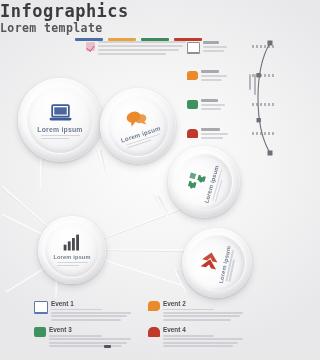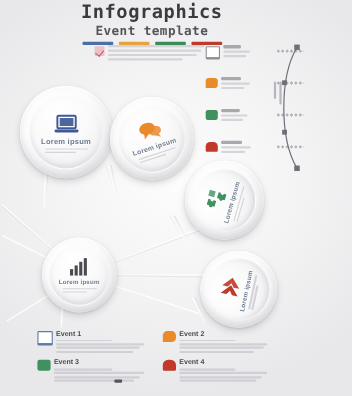--- a/index.html
+++ b/index.html
@@ -6,21 +6,21 @@
   body{
     width:276px;height:360px;overflow:hidden;
     font-family:"Liberation Sans",sans-serif;
     background:
       radial-gradient(ellipse 70% 55% at 50% 45%, #fdfdfd 0%, #f4f4f5 48%, #e8e8ea 100%);
     position:relative;
   }
   #stage{position:absolute;inset:0;}
 
   
-  .header{position:absolute;left:0;top:2px;width:276px;text-align:center;}
+  .header{position:absolute;left:0;top:2px;width:276px;text-align:left;}
   .title{
     font-family:"DejaVu Sans Mono","Liberation Mono",monospace;
     font-size:17px;letter-spacing:.5px;color:#3b3b3f;font-weight:700;
     line-height:19px;
   }
   .subtitle{
     font-family:"DejaVu Sans Mono","Liberation Mono",monospace;
     font-size:11.5px;letter-spacing:.4px;color:#55555a;font-weight:700;
     line-height:14px;
   }
@@ -119,21 +119,21 @@
 
   .rays{position:absolute;left:0;top:0;width:276px;height:360px;pointer-events:none;}
 </style>
 </head>
 <body>
 
 <div id="stage">
 
   <div class="header">
     <div class="title">Infographics</div>
-    <div class="subtitle">Event template</div>
+    <div class="subtitle">Lorem template</div>
     <div class="rules">
       <div class="rule" style="background: rgb(74, 111, 165);"></div>
       <div class="rule" style="background: rgb(232, 163, 61);"></div>
       <div class="rule" style="background: rgb(60, 140, 90);"></div>
       <div class="rule" style="background: rgb(192, 57, 43);"></div>
     </div>
   </div>
 
   <div class="intro">
     <div class="intro-ico"></div>

